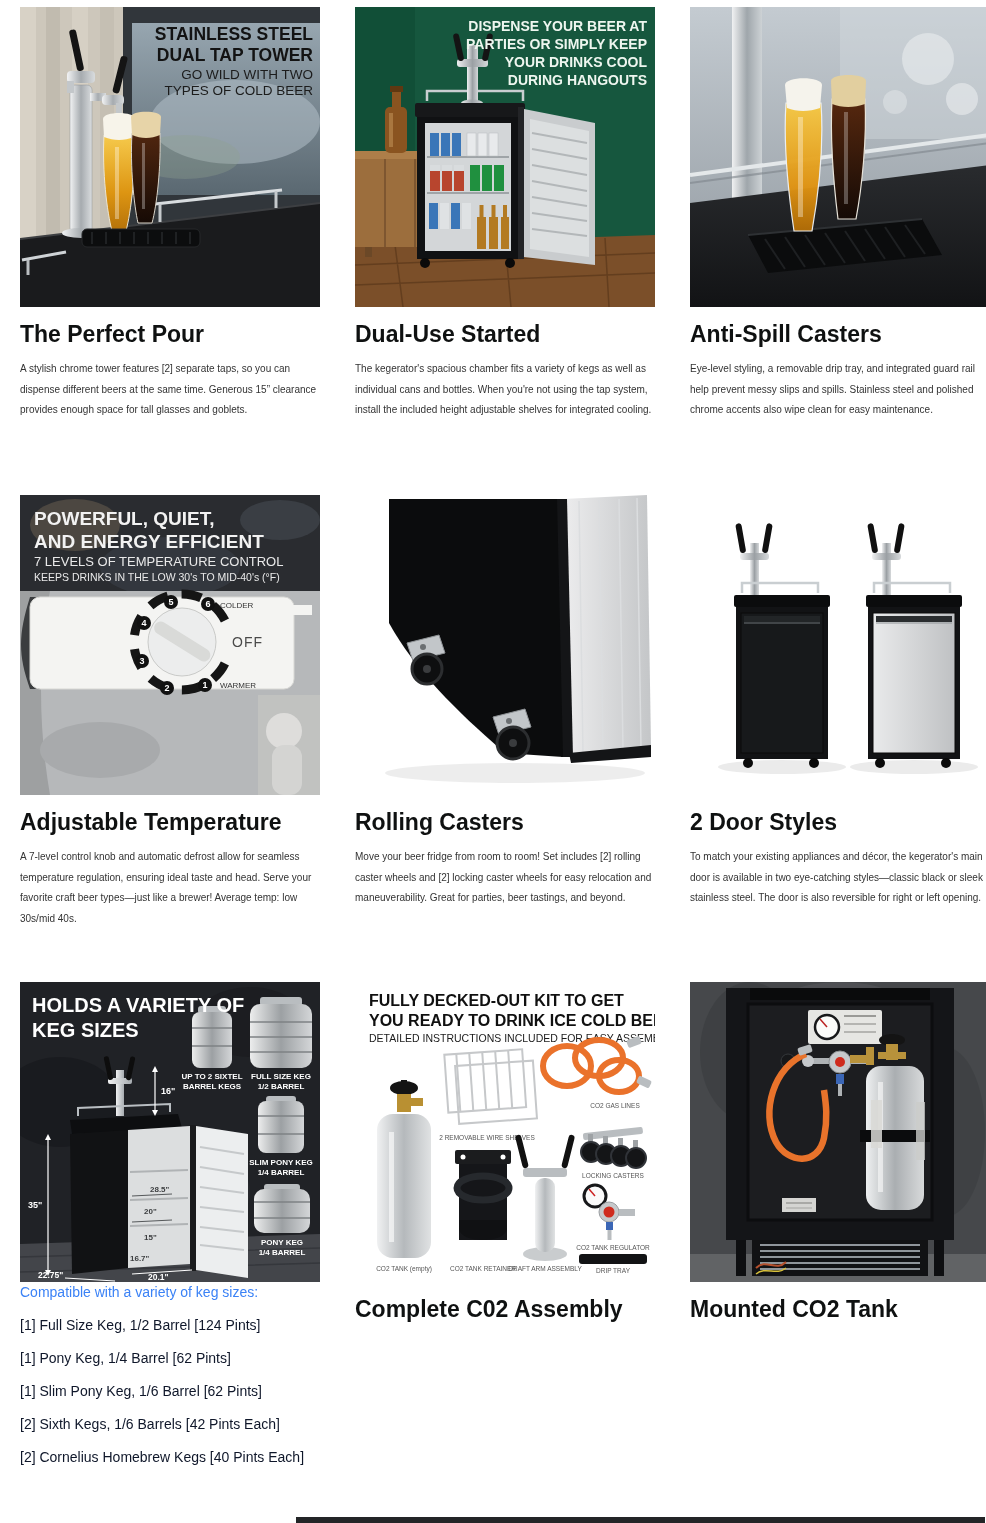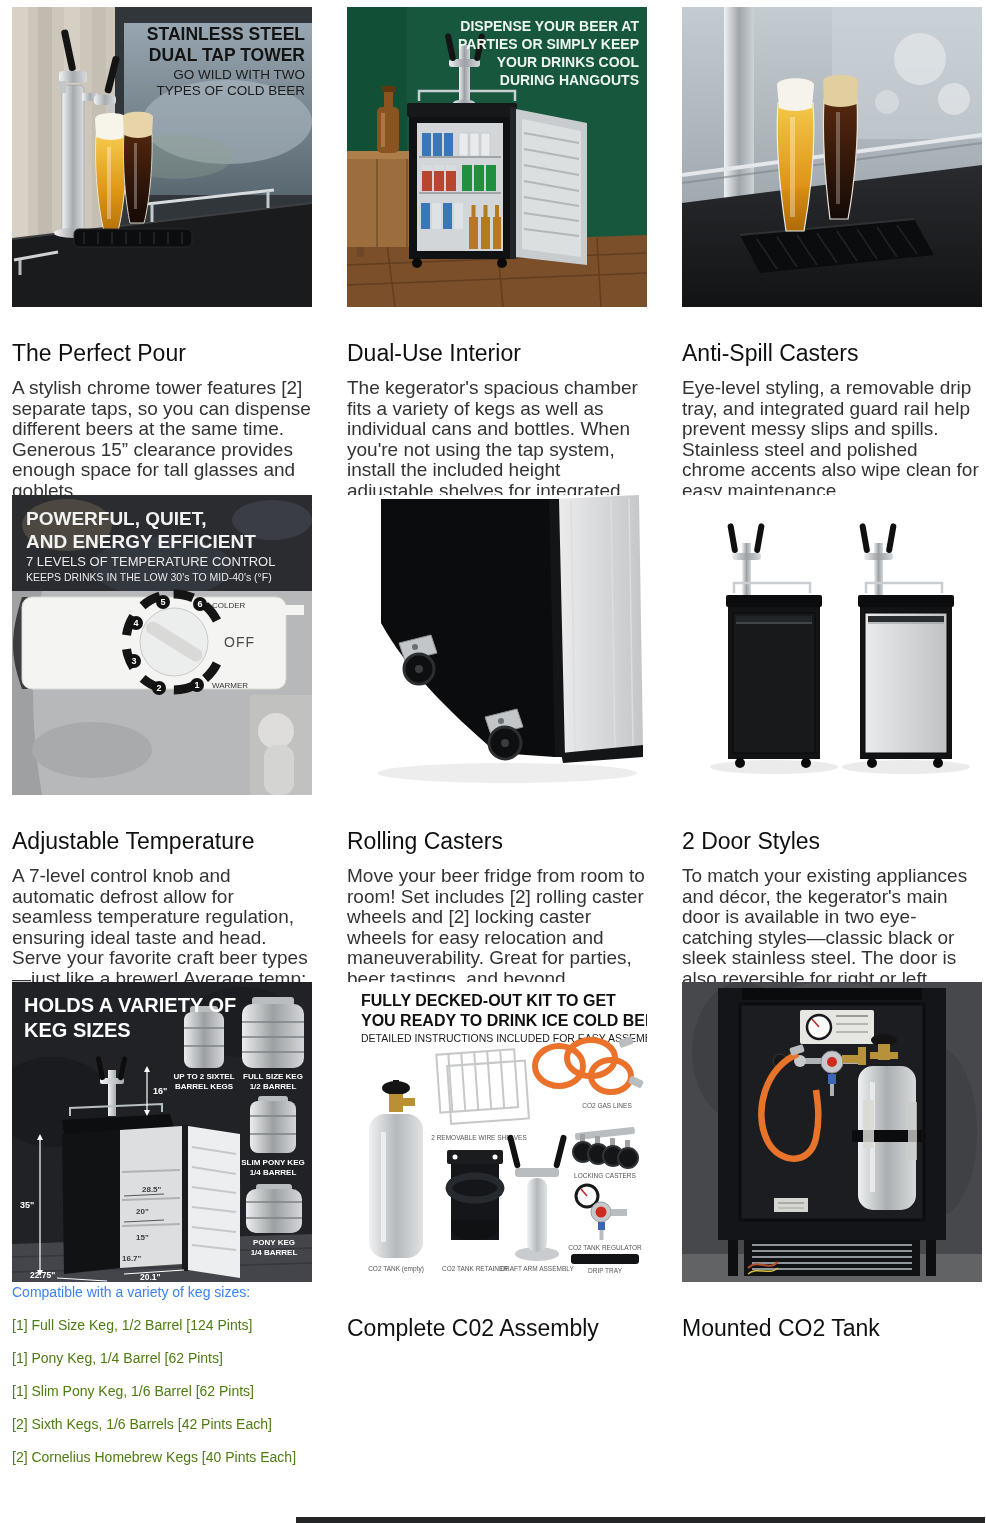--- a/index.html
+++ b/index.html
@@ -1,33 +1,33 @@
 <!DOCTYPE html>
 <html><head>
 <meta charset="utf-8">
 <style>
   * { box-sizing: border-box; margin: 0; padding: 0; }
   html,body { background:#ffffff; }
   body {
     width: 986px; height: 1523px; position: relative; overflow: hidden;
     font-family: "Liberation Sans", sans-serif; color:#333;
   }
-  .grid { padding: 7px 8px 0 12px; }
+  .grid { padding: 7px 8px 0 20px; }
   .row { display: grid; grid-template-columns: repeat(3, 300px); column-gap: 35px; align-items: start; }
   .row1 { height: 488px; }
   .row2 { height: 487px; }
   .row3 { height: 541px; }
   .imgbox { width:300px; height:300px; overflow:hidden; background:#fff; }
   .imgbox svg { display:block; font-family:"Liberation Sans", sans-serif; }
   h2 {
-    margin: 32px 0 10px 0;
-    font-size: 23px; font-weight: 400; color:#0f1111; line-height: 29px;
+    margin: 13px 0 10px 0;
+    font-size: 23px; font-weight: 700; color:#0f1111; line-height: 29px;
   }
-  p.body { font-size: 19px; line-height: 20.5px; color:#333; }
-  p.li { font-size: 14px; line-height: 20px; color:#4d7c0f; margin-top: 13px; }
+  p.body { font-size: 10px; line-height: 20.5px; color:#333; }
+  p.li { font-size: 14px; line-height: 20px; color:#0f172a; margin-top: 13px; }
   p.intro { font-size: 14px; line-height: 20px; color:#3b82f6; }
   .next-edge { position:absolute; left:296px; top:1517px; width:689px; height:6px; background:#232527; }
 </style>
 </head>
 <body>
 
 <div class="grid">
 
   <div class="row row1">
 
@@ -177,21 +177,21 @@
           <path d="M175,112 L234,124 L234,250 L175,242 Z" fill="#dcdfe0"></path>
           <path d="M177,126 L232,136 M177,142 L232,152 M177,158 L232,168 M177,174 L232,184 M177,190 L232,199 M177,206 L232,214 M177,222 L232,229" stroke="#b3b7b9" stroke-width="2" fill="none"></path>
           <circle cx="70" cy="256" r="5" fill="#0a0a0a"></circle>
             <circle cx="155" cy="256" r="5" fill="#0a0a0a"></circle>
           <text x="292" y="24" text-anchor="end" font-size="14" font-weight="bold" fill="#eef6ef">DISPENSE YOUR BEER AT</text>
           <text x="292" y="42" text-anchor="end" font-size="14" font-weight="bold" fill="#eef6ef">PARTIES OR SIMPLY KEEP</text>
           <text x="292" y="60" text-anchor="end" font-size="14" font-weight="bold" fill="#eef6ef">YOUR DRINKS COOL</text>
           <text x="292" y="78" text-anchor="end" font-size="14" font-weight="bold" fill="#eef6ef">DURING HANGOUTS</text>
         </svg>
       </div>
-      <h2>Dual-Use Interior</h2>
+      <h2>Dual-Use Started</h2>
       <p class="body">The kegerator's spacious chamber fits a variety of kegs as well as individual cans and bottles. When you're not using the tap system, install the included height adjustable shelves for integrated cooling.</p>
     </section>
 
     <section class="cell">
       <div class="imgbox">
         <svg viewBox="0 0 300 300" width="300" height="300">
           <defs>
             <linearGradient id="c_bg" x1="0" y1="0" x2="0" y2="1">
               <stop offset="0" stop-color="#c4cbd1"></stop>
                 <stop offset="1" stop-color="#8f979e"></stop>

